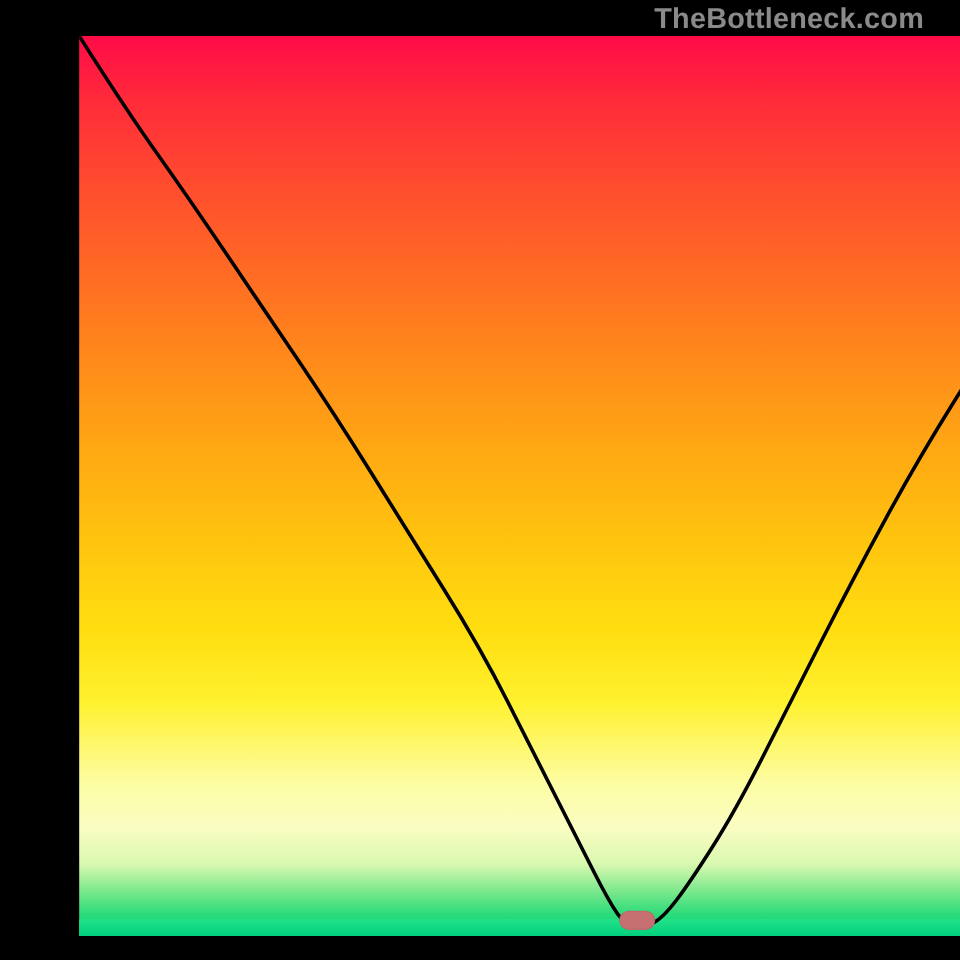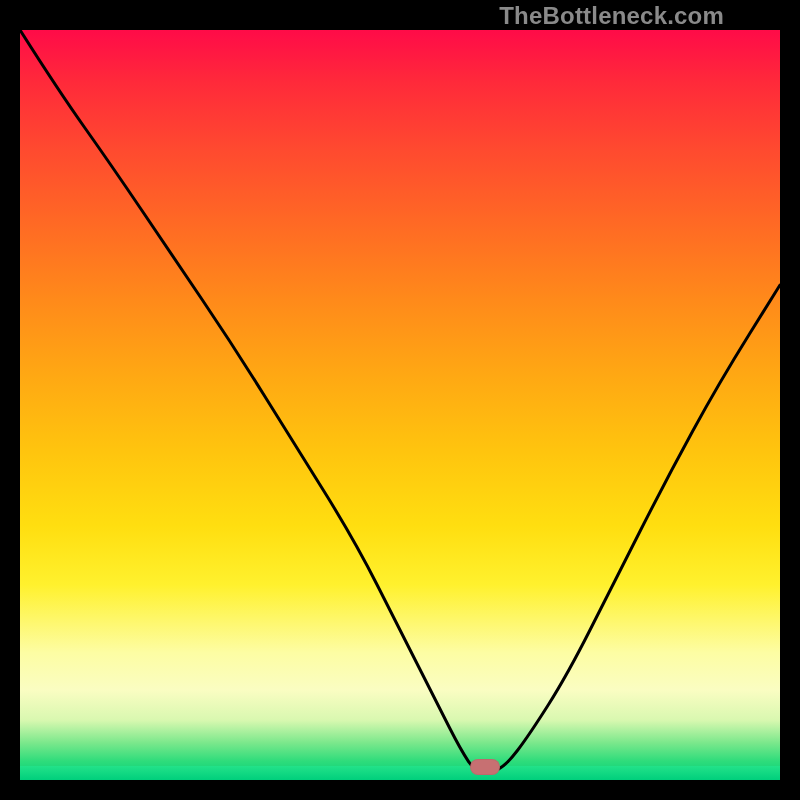--- a/index.html
+++ b/index.html
@@ -8,20 +8,21 @@
     width: 800px;
     height: 800px;
     background: #000;
     overflow: hidden;
   }
   .wrap {
     position: relative;
     width: 736px;
     height: 800px;
     background: #000;
+    margin-left: 46px;
   }
   .watermark {
     position: absolute;
     top: 2px;
     right: 12px;
     font-family: Arial, Helvetica, sans-serif;
     font-size: 24px;
     font-weight: 600;
     color: #8a8a8a;
     letter-spacing: 0.2px;

